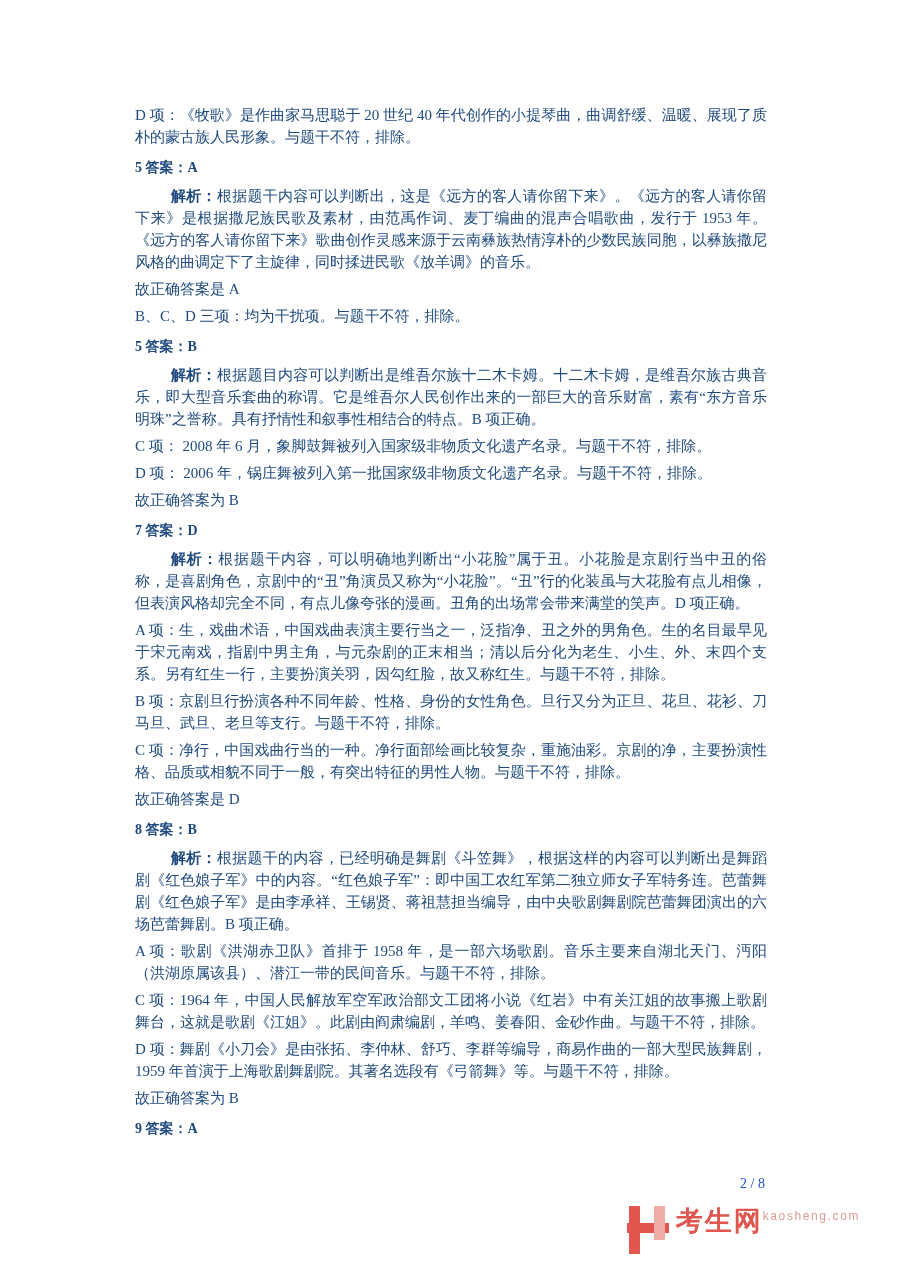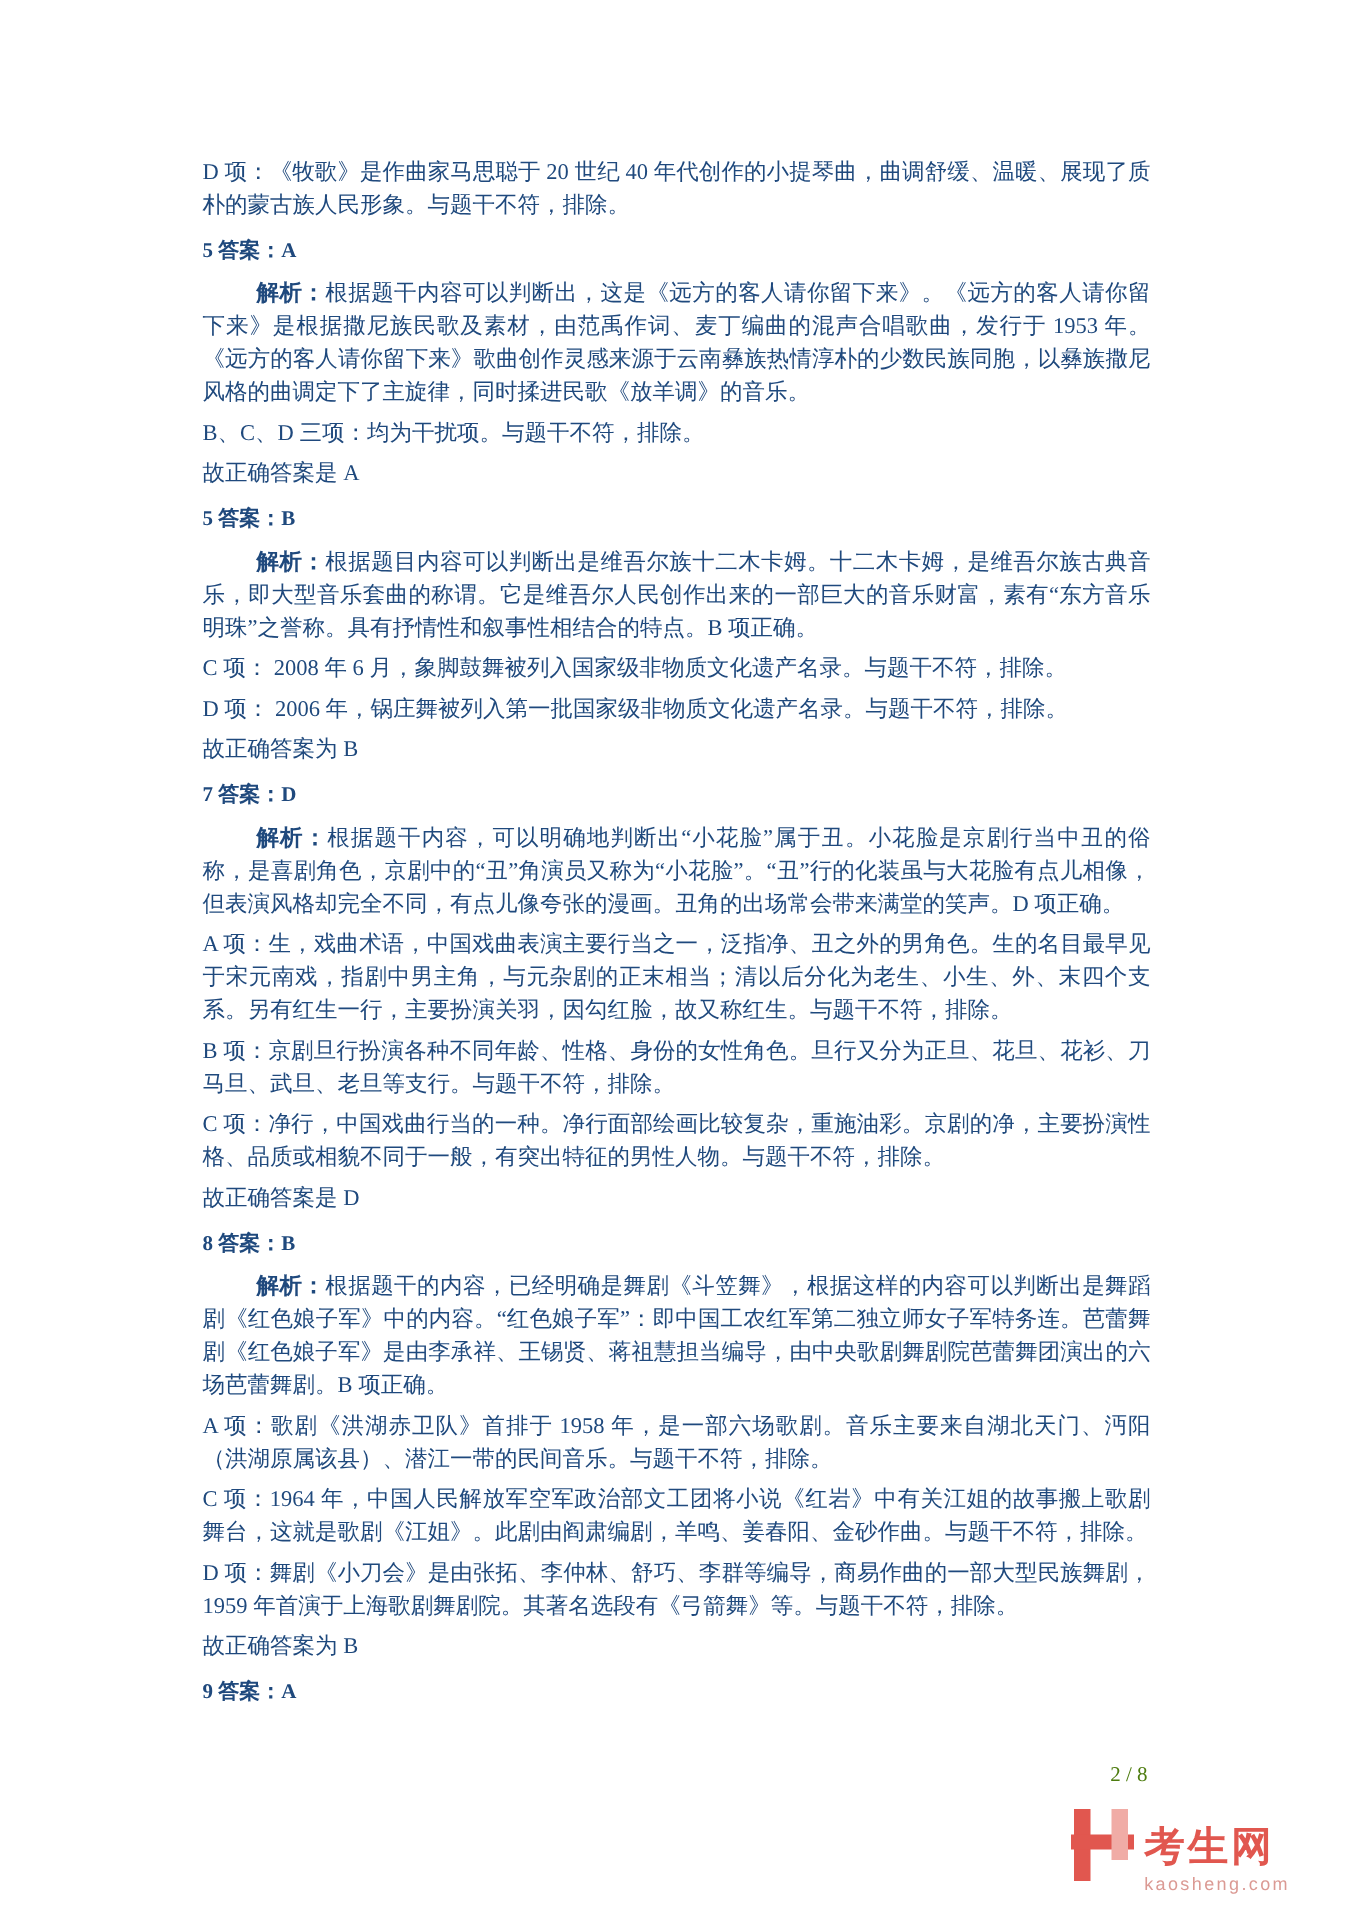--- a/index.html
+++ b/index.html
@@ -26,35 +26,35 @@
     font-weight: bold;
     margin: 9px 0 6px 0;
     line-height: 22px;
   }
   .b { font-weight: bold; margin-left: 36px; }
   .pagenum {
     position: absolute;
     top: 1176px;
     right: 135px;
     font-size: 14px;
-    color: #4d7c0f;
+    color: #1d4ed8;
   }
   .logo {
     position: absolute;
     top: 1206px;
     right: 40px;
     display: flex;
     align-items: flex-start;
     gap: 7px;
   }
   .logo-mark { position: relative; width: 42px; height: 48px; }
   .lm-left  { position: absolute; left: 2px;  top: 0;    width: 11px; height: 48px; background: #E1574F; }
   .lm-right { position: absolute; left: 27px; top: 0;    width: 11px; height: 34px; background: #F0ACA6; }
   .lm-cross { position: absolute; left: 0;    top: 17px; width: 42px; height: 10px; background: #E1574F; }
-  .logo-text { display: flex; flex-direction: column; margin-top: 10px; }
+  .logo-text { display: flex; flex-direction: row; }
   .logo-name {
     font-family: "Liberation Sans", sans-serif;
     font-size: 27px;
     font-weight: bold;
     color: #E1574F;
     letter-spacing: 2px;
     line-height: 30px;
   }
   .logo-url {
     font-family: "Liberation Sans", sans-serif;
@@ -64,22 +64,22 @@
     margin-top: 3px;
   }
 </style>
 </head>
 <body>
 
 <div class="content">
   <p class="para">D 项：《牧歌》是作曲家马思聪于 20 世纪 40 年代创作的小提琴曲，曲调舒缓、温暖、展现了质朴的蒙古族人民形象。与题干不符，排除。</p>
   <div class="heading">5 答案：A</div>
   <p class="para"><span class="b">解析：</span><span>根据题干内容可以判断出，这是《远方的客人请你留下来》。《远方的客人请你留下来》是根据撒尼族民歌及素材，由范禹作词、麦丁编曲的混声合唱歌曲，发行于 1953 年。《远方的客人请你留下来》歌曲创作灵感来源于云南彝族热情淳朴的少数民族同胞，以彝族撒尼风格的曲调定下了主旋律，同时揉进民歌《放羊调》的音乐。</span></p>
+  <p class="para">故正确答案是 A</p>
   <p class="para">B、C、D 三项：均为干扰项。与题干不符，排除。</p>
-  <p class="para">故正确答案是 A</p>
   <div class="heading">5 答案：B</div>
   <p class="para"><span class="b">解析：</span><span>根据题目内容可以判断出是维吾尔族十二木卡姆。十二木卡姆，是维吾尔族古典音乐，即大型音乐套曲的称谓。它是维吾尔人民创作出来的一部巨大的音乐财富，素有“东方音乐明珠”之誉称。具有抒情性和叙事性相结合的特点。B 项正确。</span></p>
   <p class="para">C 项： 2008 年 6 月，象脚鼓舞被列入国家级非物质文化遗产名录。与题干不符，排除。</p>
   <p class="para">D 项： 2006 年，锅庄舞被列入第一批国家级非物质文化遗产名录。与题干不符，排除。</p>
   <p class="para">故正确答案为 B</p>
   <div class="heading">7 答案：D</div>
   <p class="para"><span class="b">解析：</span><span>根据题干内容，可以明确地判断出“小花脸”属于丑。小花脸是京剧行当中丑的俗称，是喜剧角色，京剧中的“丑”角演员又称为“小花脸”。“丑”行的化装虽与大花脸有点儿相像，但表演风格却完全不同，有点儿像夸张的漫画。丑角的出场常会带来满堂的笑声。D 项正确。</span></p>
   <p class="para">A 项：生，戏曲术语，中国戏曲表演主要行当之一，泛指净、丑之外的男角色。生的名目最早见于宋元南戏，指剧中男主角，与元杂剧的正末相当；清以后分化为老生、小生、外、末四个支系。另有红生一行，主要扮演关羽，因勾红脸，故又称红生。与题干不符，排除。</p>
   <p class="para">B 项：京剧旦行扮演各种不同年龄、性格、身份的女性角色。旦行又分为正旦、花旦、花衫、刀马旦、武旦、老旦等支行。与题干不符，排除。</p>
   <p class="para">C 项：净行，中国戏曲行当的一种。净行面部绘画比较复杂，重施油彩。京剧的净，主要扮演性格、品质或相貌不同于一般，有突出特征的男性人物。与题干不符，排除。</p>

